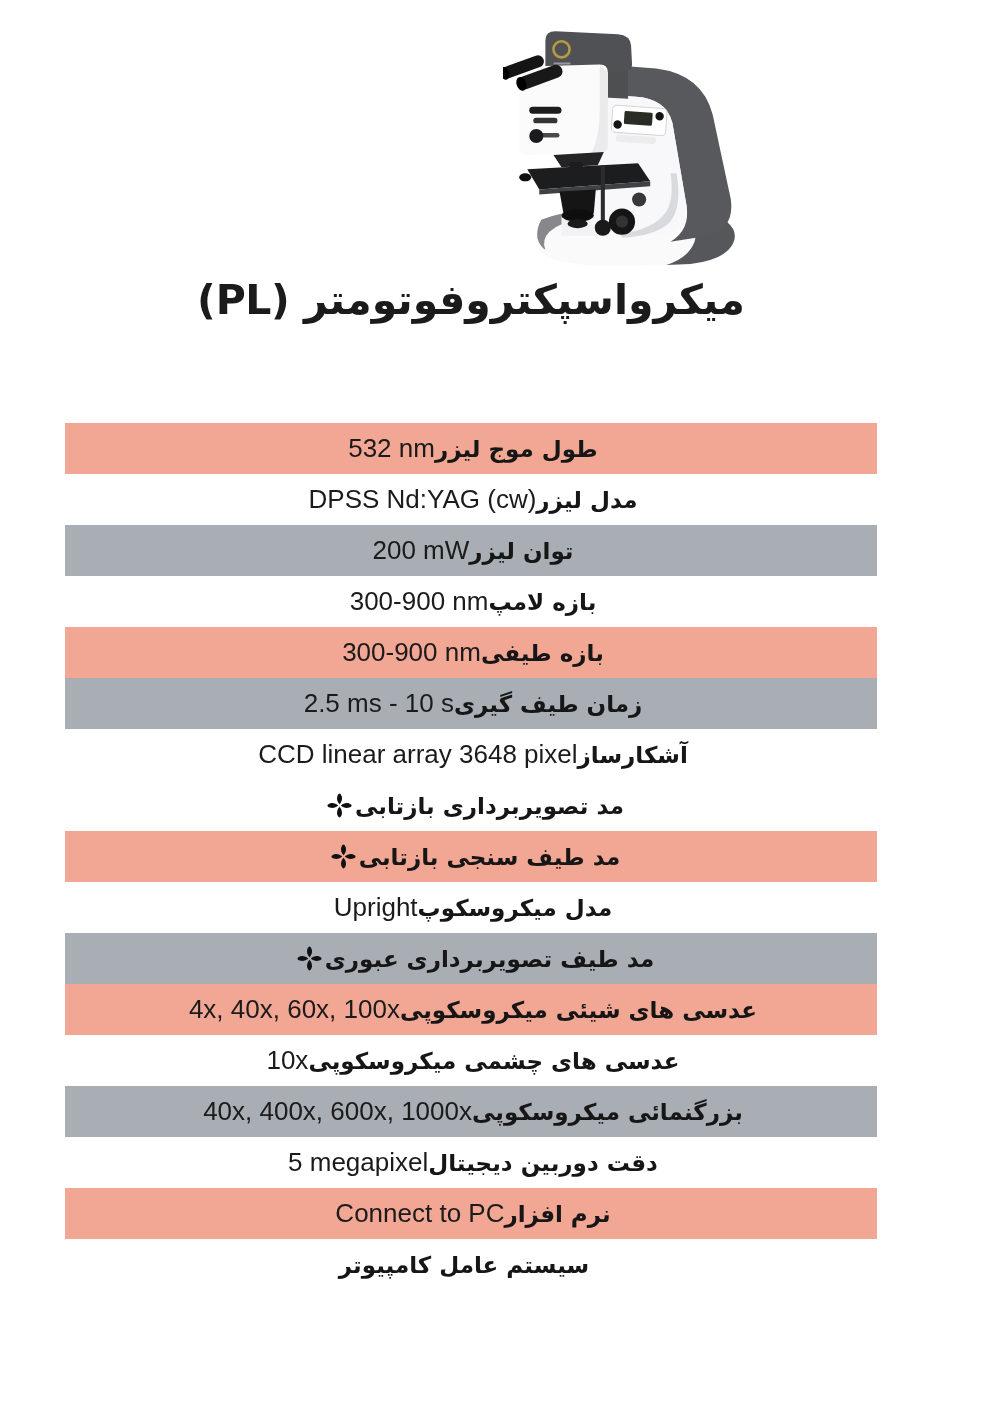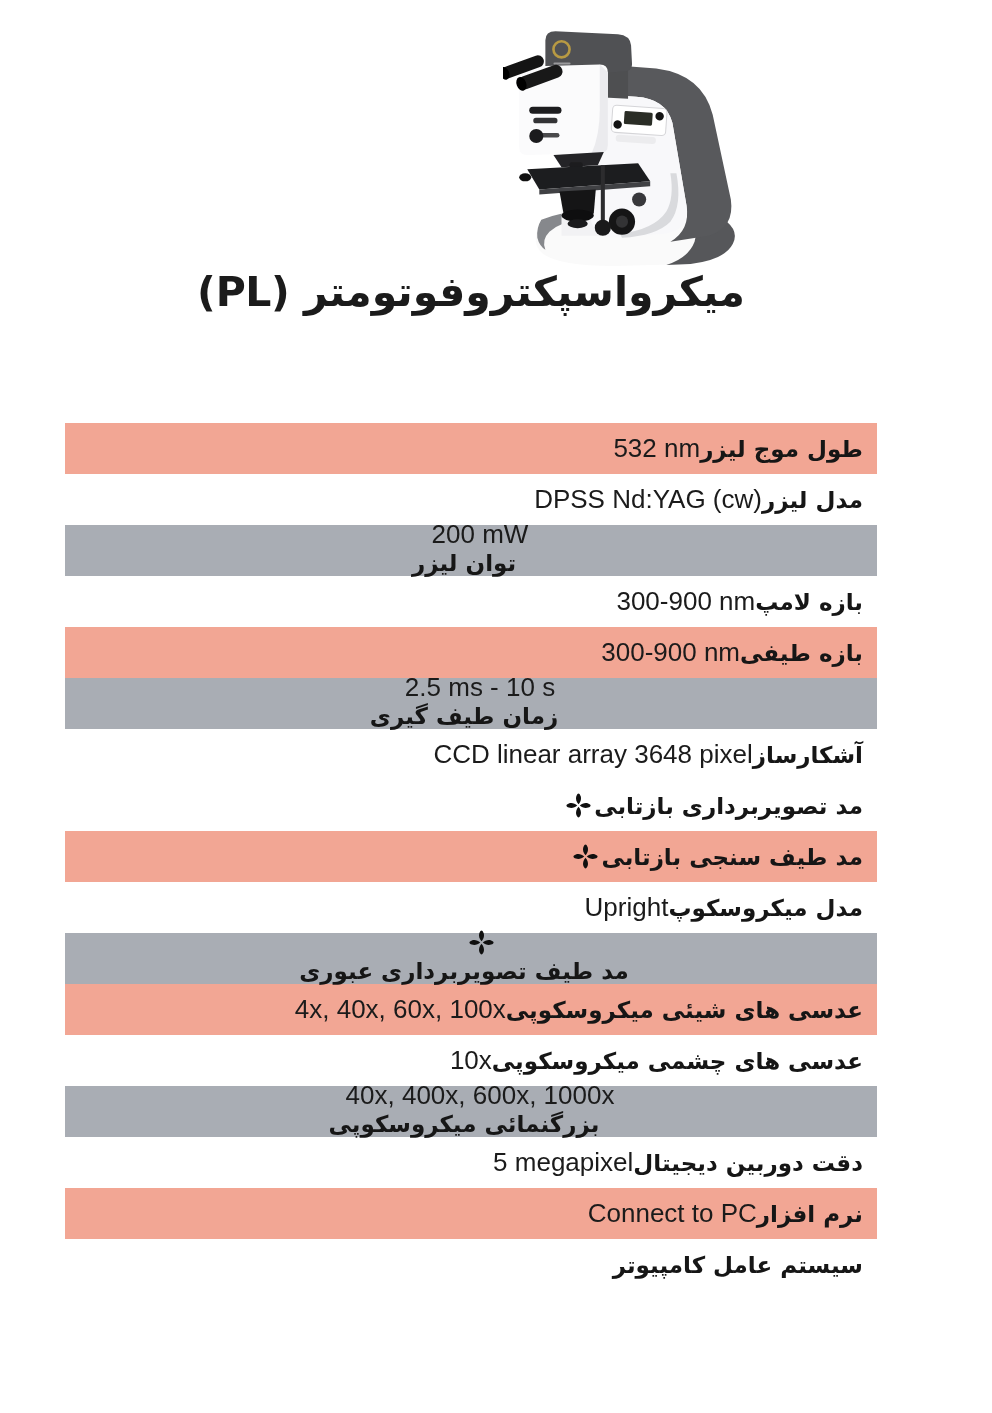--- a/index.html
+++ b/index.html
@@ -3,36 +3,36 @@
 <meta charset="utf-8">
 <style>
   * { margin:0; padding:0; box-sizing:border-box; }
   html,body { background:#ffffff; }
   .page {
     position:relative; width:992px; height:1413px; background:#ffffff;
     overflow:hidden; font-family:"DejaVu Sans","Liberation Sans",sans-serif;
   }
   .hero { position:absolute; left:503px; top:14px; width:242px; height:252px; }
   .hero svg { width:100%; height:100%; display:block; }
-  .titles { position:absolute; left:60px; top:268px; width:822px; text-align:center; direction:rtl; }
+  .titles { position:absolute; left:60px; top:276px; width:822px; text-align:center; direction:rtl; }
   .page-title {
     font-size:41px; font-weight:bold; color:#1b1b1b; letter-spacing:-0.5px;
     line-height:1.2; font-family:"DejaVu Sans",sans-serif;
   }
   .page-subtitle {
     margin-top:5px; font-size:30px; font-weight:400; color:#7d7d7d;
     font-family:"DejaVu Sans",sans-serif;
   }
   .spec-table { position:absolute; left:65px; top:423px; width:812px; }
   .spec-row {
-    height:51px; display:flex; align-items:center; justify-content:flex-end;
+    height:51px; display:flex; align-items:center; justify-content:center;
     direction:ltr; background:transparent;
   }
   .spec-row.salmon { background:#f2a694; }
-  .spec-row.gray   { background:#a9adb4;flex-direction:column; }
+  .spec-row.gray   { background:#a9adb4; }
   .spec-value {
     padding-left:18px; font-size:26px; color:#1b1b1b;
     font-family:"Liberation Sans","DejaVu Sans",sans-serif; white-space:nowrap;
   }
   .spec-value svg { display:block; width:31px; height:31px; margin-left:2px; }
   .spec-label {
     padding-right:14px; font-size:23px; font-weight:bold; color:#161616;
     direction:rtl; font-family:"DejaVu Sans",sans-serif; white-space:nowrap;
   }
 </style>

